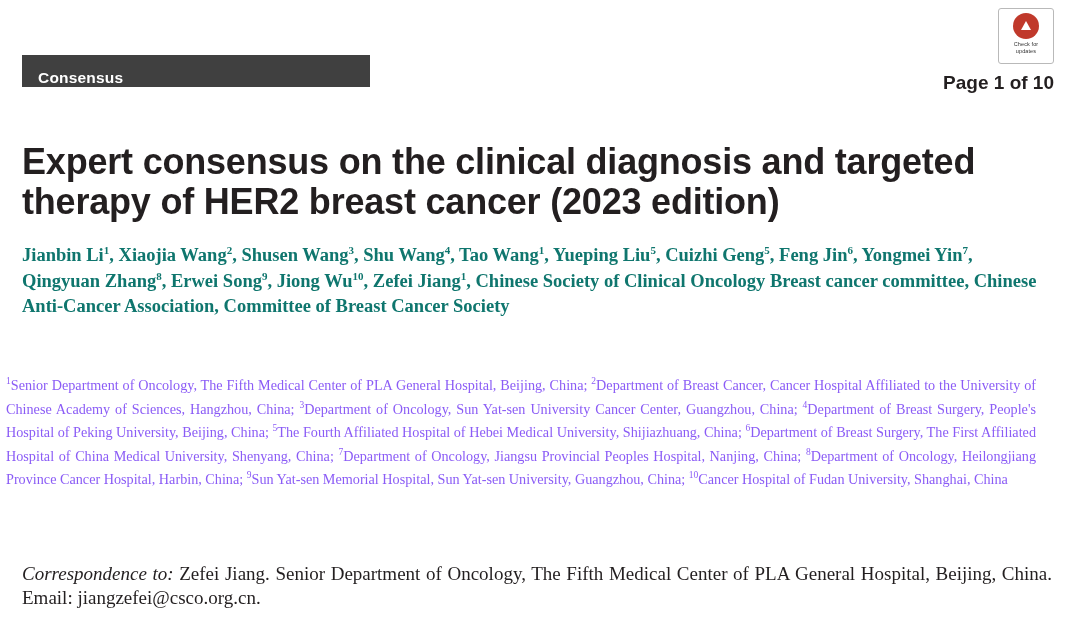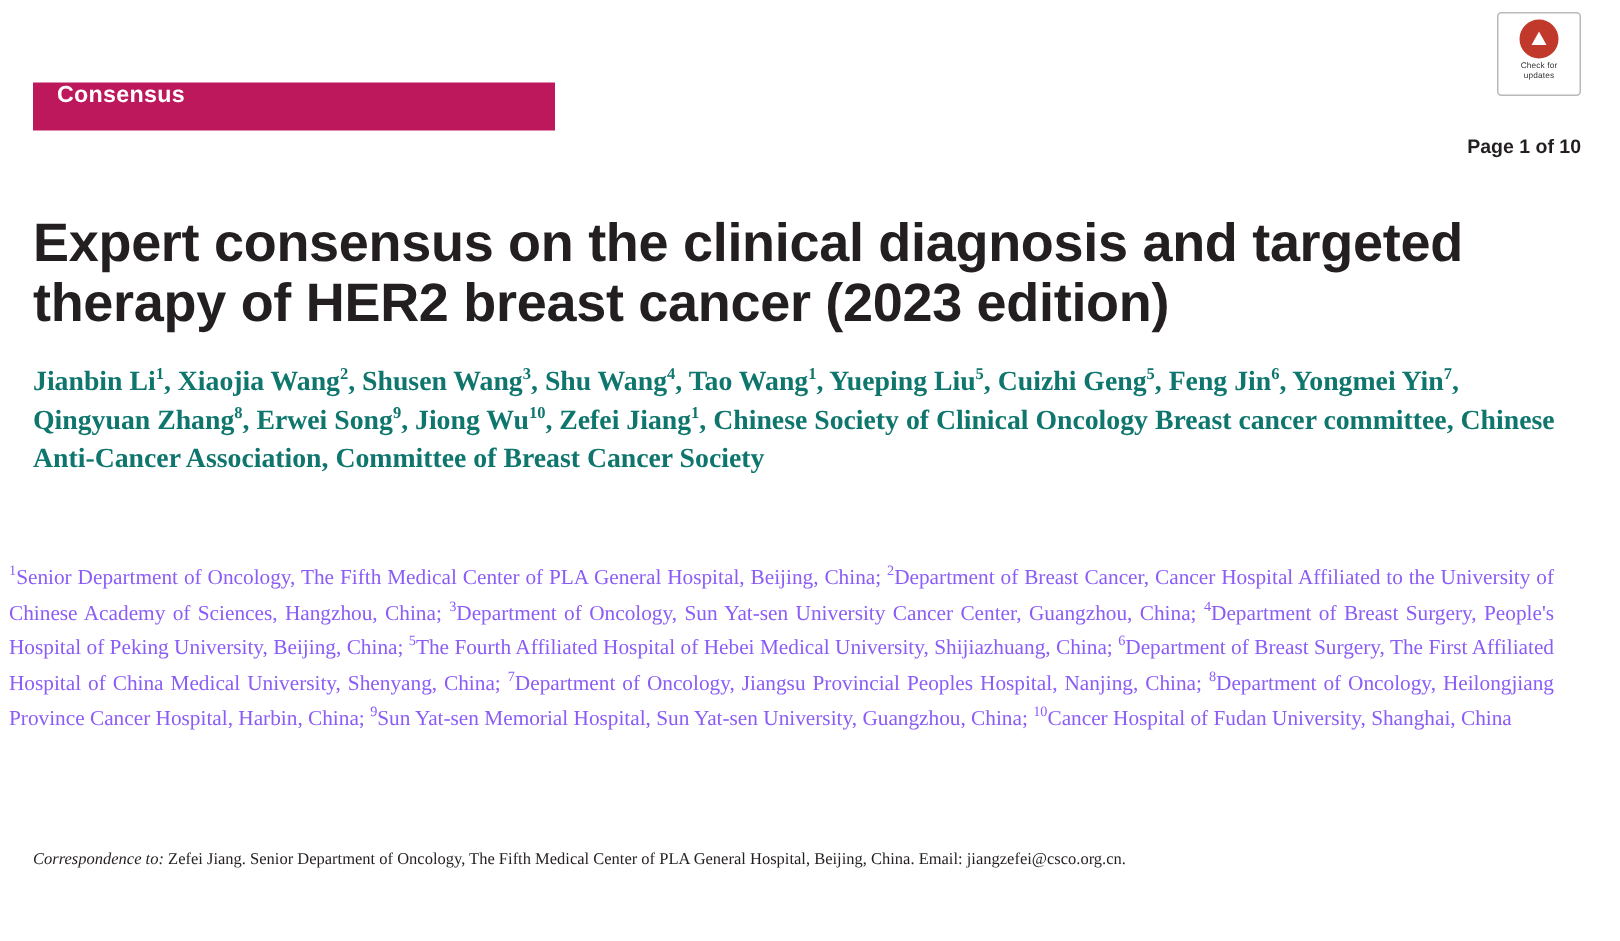--- a/index.html
+++ b/index.html
@@ -66,38 +66,38 @@
     font-size: 5.5px;
     line-height: 6.5px;
     color: #333333;
     text-align: center;
     letter-spacing: 0.1px;
   }
 
   
   .page-number {
     position: absolute;
-    top: 90px;
+    top: 72px;
     right: 26px;
     font-family: "Liberation Sans", sans-serif;
-    font-size: 13px;
+    font-size: 19px;
     font-weight: bold;
     color: #231f20;
   }
 
   
   .label-bar {
     position: absolute;
     left: 22px;
     top: 55px;
     width: 348px;
     height: 32px;
-    background: #be185d;
+    background: #404040;
     display: flex;
-    align-items: flex-start;
+    align-items: flex-end;
     box-sizing: border-box;
     padding-left: 16px;
   }
   .label-bar .label-text {
     font-family: "Liberation Sans", sans-serif;
     font-size: 15.5px;
     font-weight: bold;
     color: #ffffff;
     letter-spacing: 0.2px;
   }
@@ -152,21 +152,21 @@
     vertical-align: super;
     line-height: 0;
   }
 
   .correspondence {
     position: absolute;
     left: 22px;
     top: 562px;
     width: 1030px;
     font-family: "Liberation Serif", serif;
-    font-size: 11px;
+    font-size: 19px;
     line-height: 23.5px;
     color: #231f20;
     text-align: justify;
   }
   .correspondence .it {
     font-style: italic;
   }
 </style>
 </head>
 <body>

